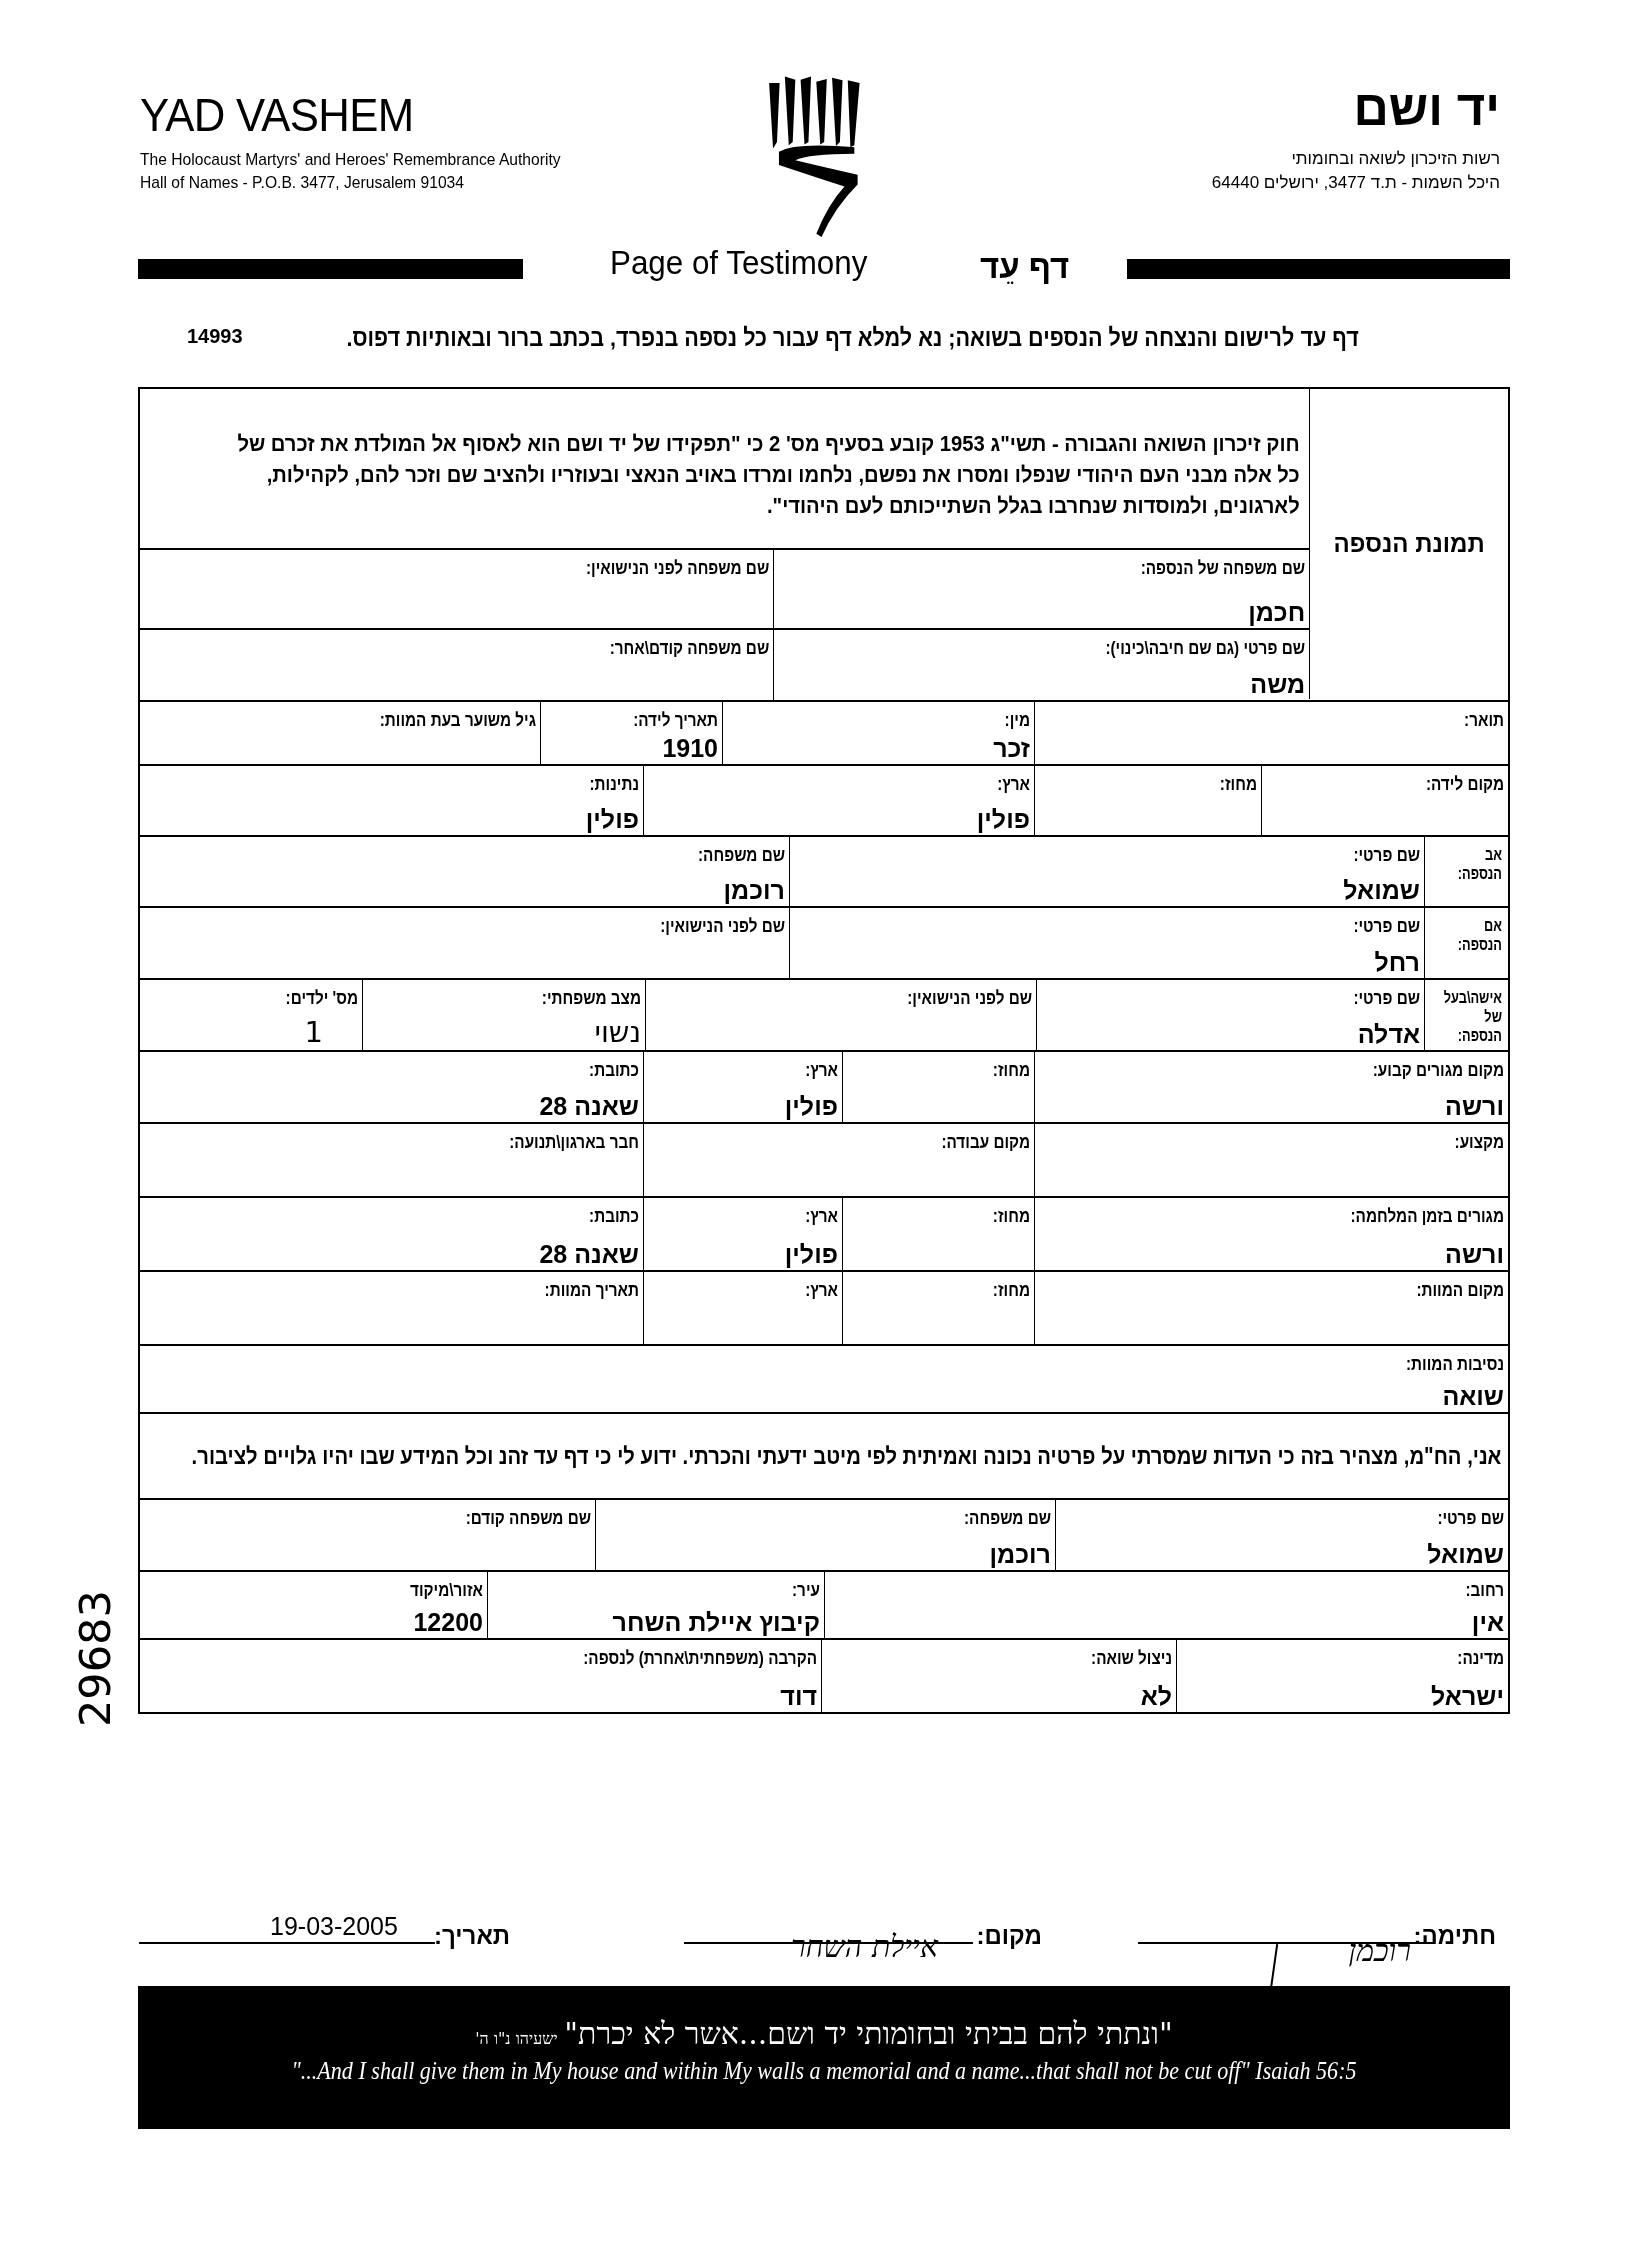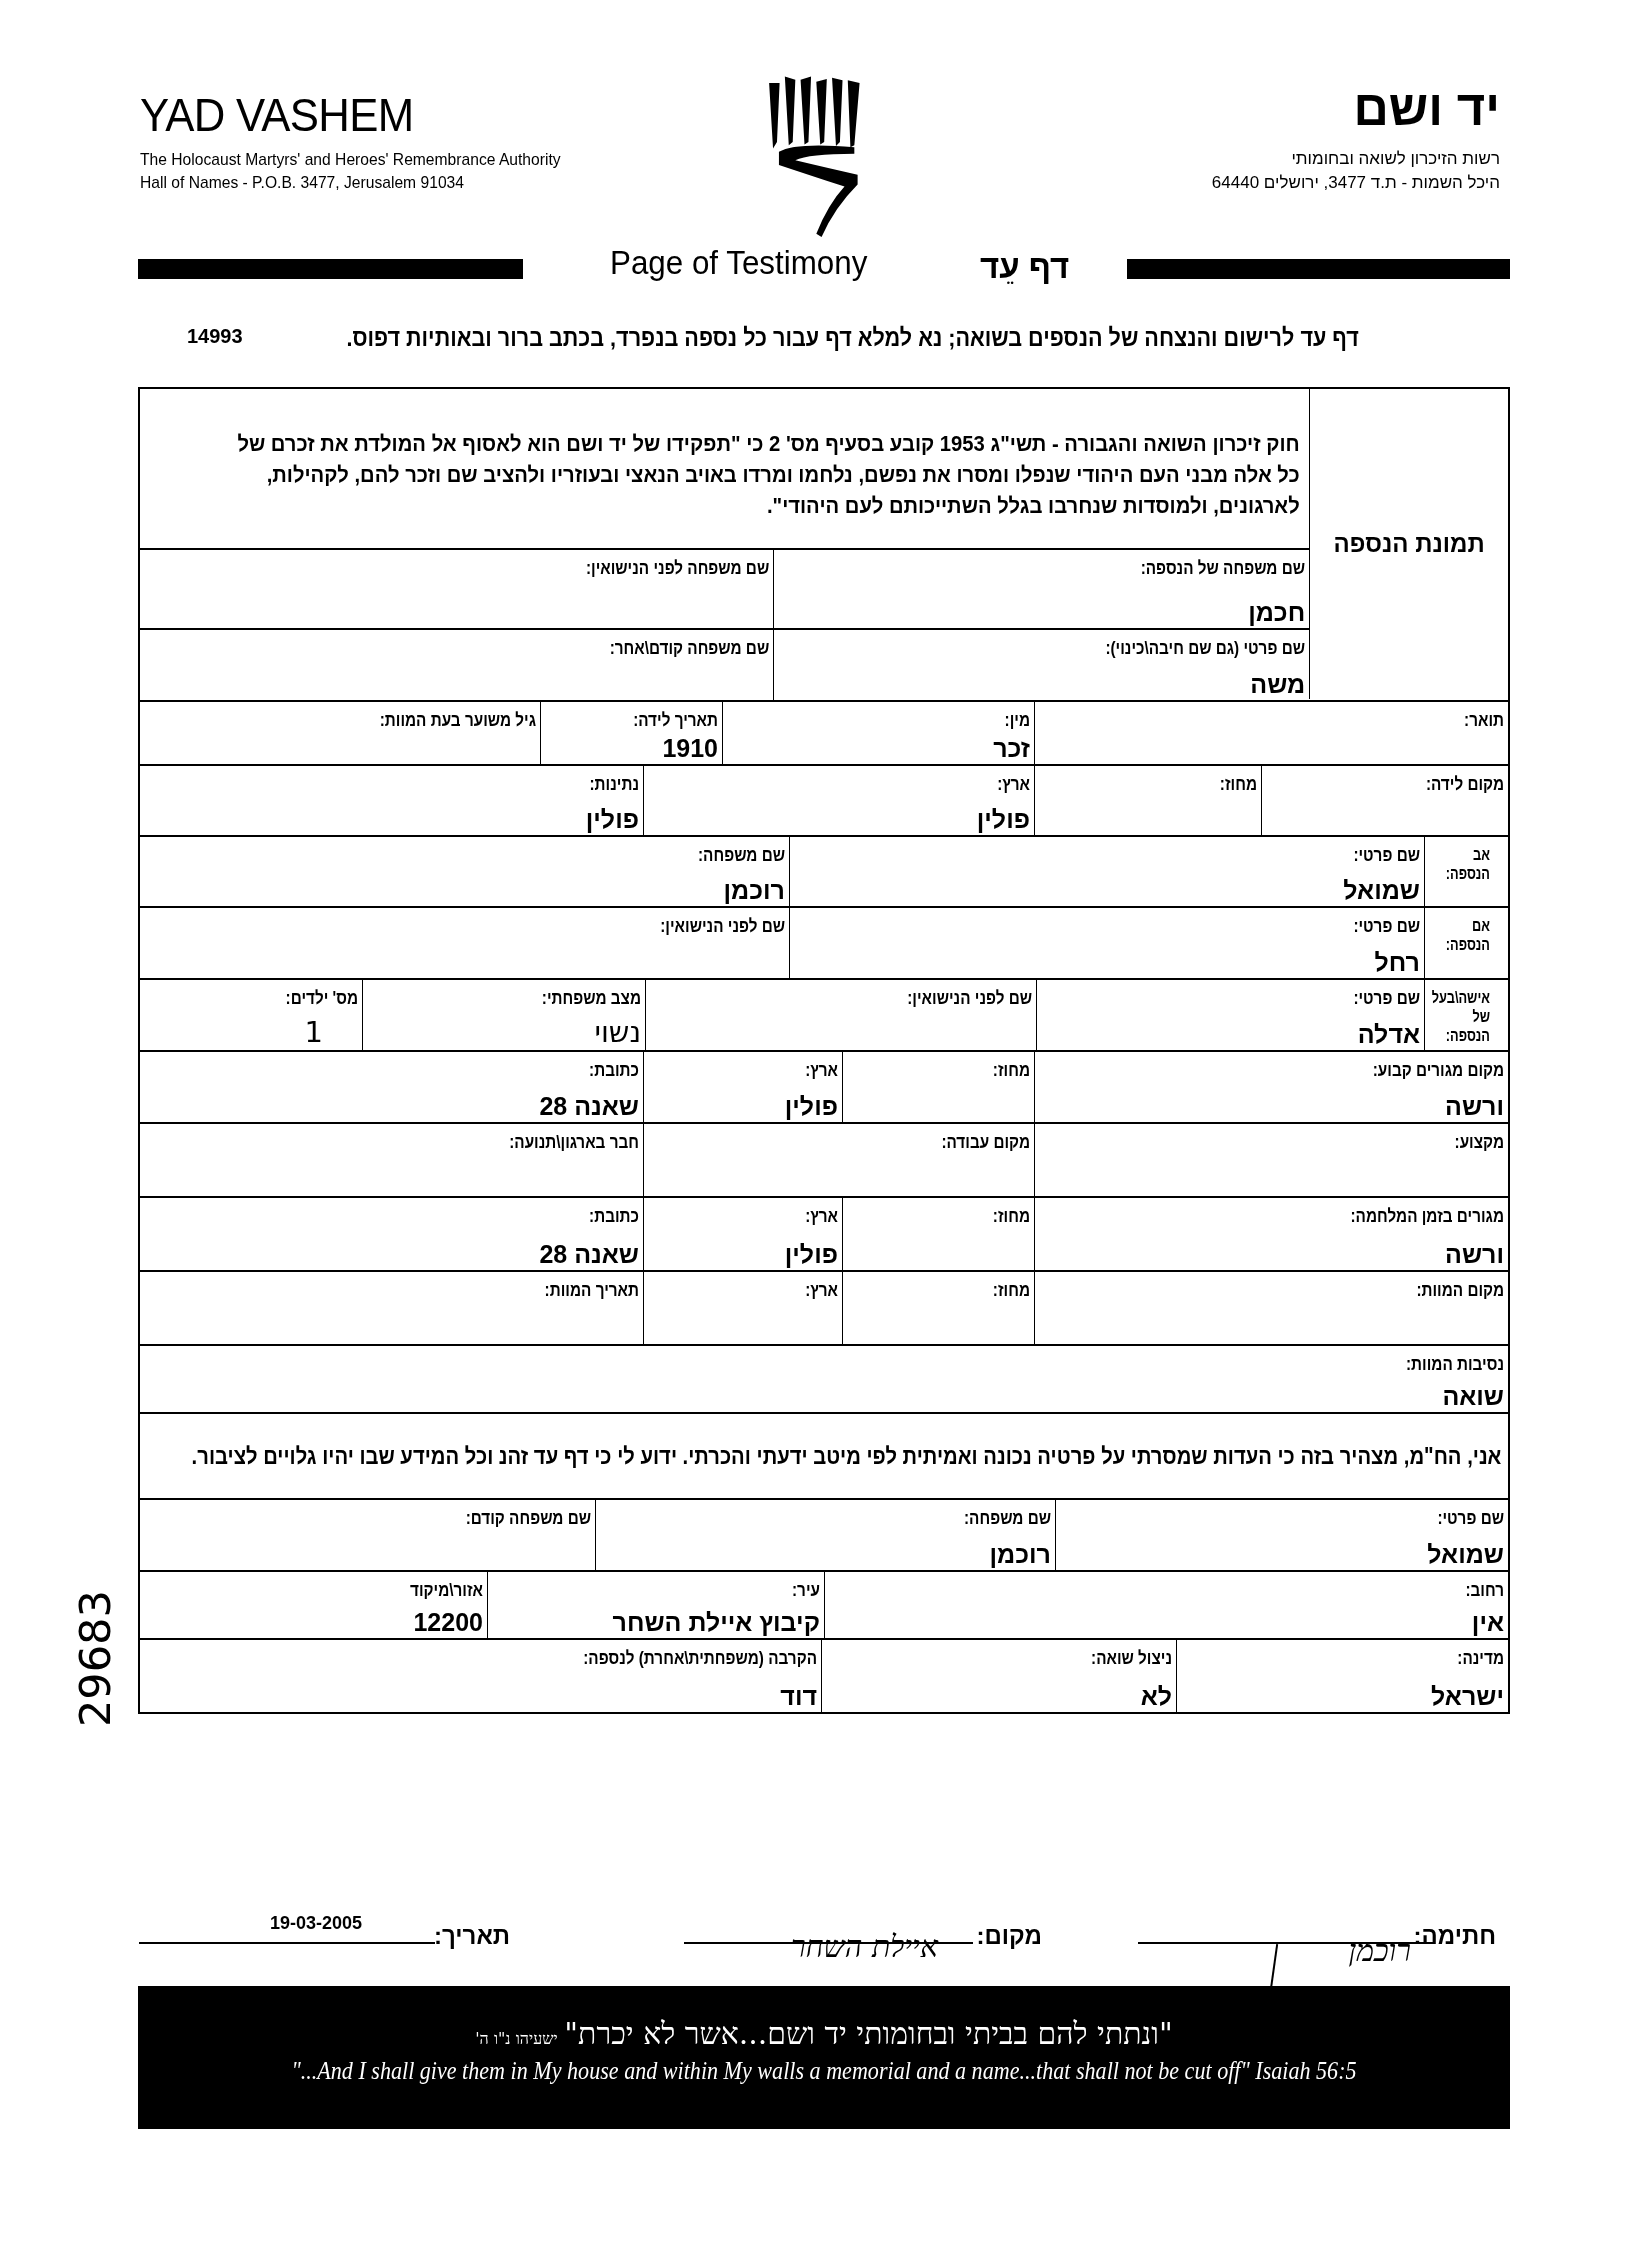--- a/index.html
+++ b/index.html
@@ -24,36 +24,36 @@
 
   
   .form { left: 138px; top: 387px; width: 1372px; border: 2px solid #000; }
   .row { position: relative; display: flex; flex-direction: row-reverse; border-bottom: 2.6px solid #000; }
   .row:last-child { border-bottom: none; }
   .cell { position: relative; border-left: 1.3px solid #000; direction: rtl; padding: 9.2px 4px 2.6px 4px; }
   .cell:last-child { border-left: none; }
   .lbl { display: block; font-size: 18px; font-weight: bold; line-height: 1.1; transform: scaleX(0.85); transform-origin: right; white-space: nowrap; }
   .val { position: absolute; right: 4px; bottom: 2.6px; font-size: 25px; font-weight: bold; line-height: 1; white-space: nowrap; }
   .hand { font-family: "DejaVu Sans", sans-serif; font-weight: normal; font-size: 29px; }
-  .side-lbl { width: 84px; font-size: 16px; font-weight: bold; padding: 8px 18px; line-height: 1.2; }
+  .side-lbl { width: 84px; font-size: 16px; font-weight: bold; padding: 8px 6px; line-height: 1.2; }
   .side-lbl span { display: block; transform: scaleX(0.8); transform-origin: right; }
 
   .top-block { display: flex; flex-direction: row-reverse; border-bottom: 2.6px solid #000; }
   .photo { width: 247px; border-left: 1.3px solid #000; display: flex; align-items: center; justify-content: center; direction: rtl; font-size: 24px; font-weight: bold; }
   .law { direction: rtl; font-size: 22px; font-weight: bold; line-height: 1.42; padding: 39px 9.2px 0 5.3px; height: 161px; border-bottom: 2.6px solid #000; }
   .law span { display: block; transform: scaleX(0.92); transform-origin: right; white-space: nowrap; }
 
   .decl { direction: rtl; font-size: 23px; font-weight: bold; padding: 0 6.6px; height: 86px; display: flex; align-items: center; border-bottom: 2.6px solid #000; }
   .decl span { white-space: nowrap; transform: scaleX(0.88); transform-origin: right; display: block; }
 
   
   .sig-lbl { font-size: 24px; font-weight: bold; direction: rtl; line-height: 1; }
   .sig-line { height: 2px; background: #000; }
   .sig-hand { font-family: "DejaVu Serif", serif; font-size: 30px; direction: rtl; line-height: 1; font-style: italic; margin-top: 25px; }
-  .date-val { font-size: 18px; font-weight: bold; line-height: 1; text-align: right; }
+  .date-val { font-size: 25px; font-weight: normal; line-height: 1; text-align: right; }
 
   
   .quote { left: 138px; top: 1986px; width: 1372px; height: 143px; background: #000; color: #fff; text-align: center; }
   .quote-he { font-family: "DejaVu Serif", serif; font-size: 30px; direction: rtl; margin-top: 33px; line-height: 1; }
   .quote-he small { font-size: 16px; margin-right: 6.6px; }
   .quote-en { font-family: "Liberation Serif", serif; font-style: italic; font-size: 26px; margin-top: 9.2px; line-height: 1; transform: scaleX(0.85); }
 
   .side-num { left: 74px; top: 1565px; font-family: "DejaVu Sans", sans-serif; font-size: 43px; transform: rotate(-90deg); transform-origin: left top; line-height: 1; }
 </style>
 </head>

